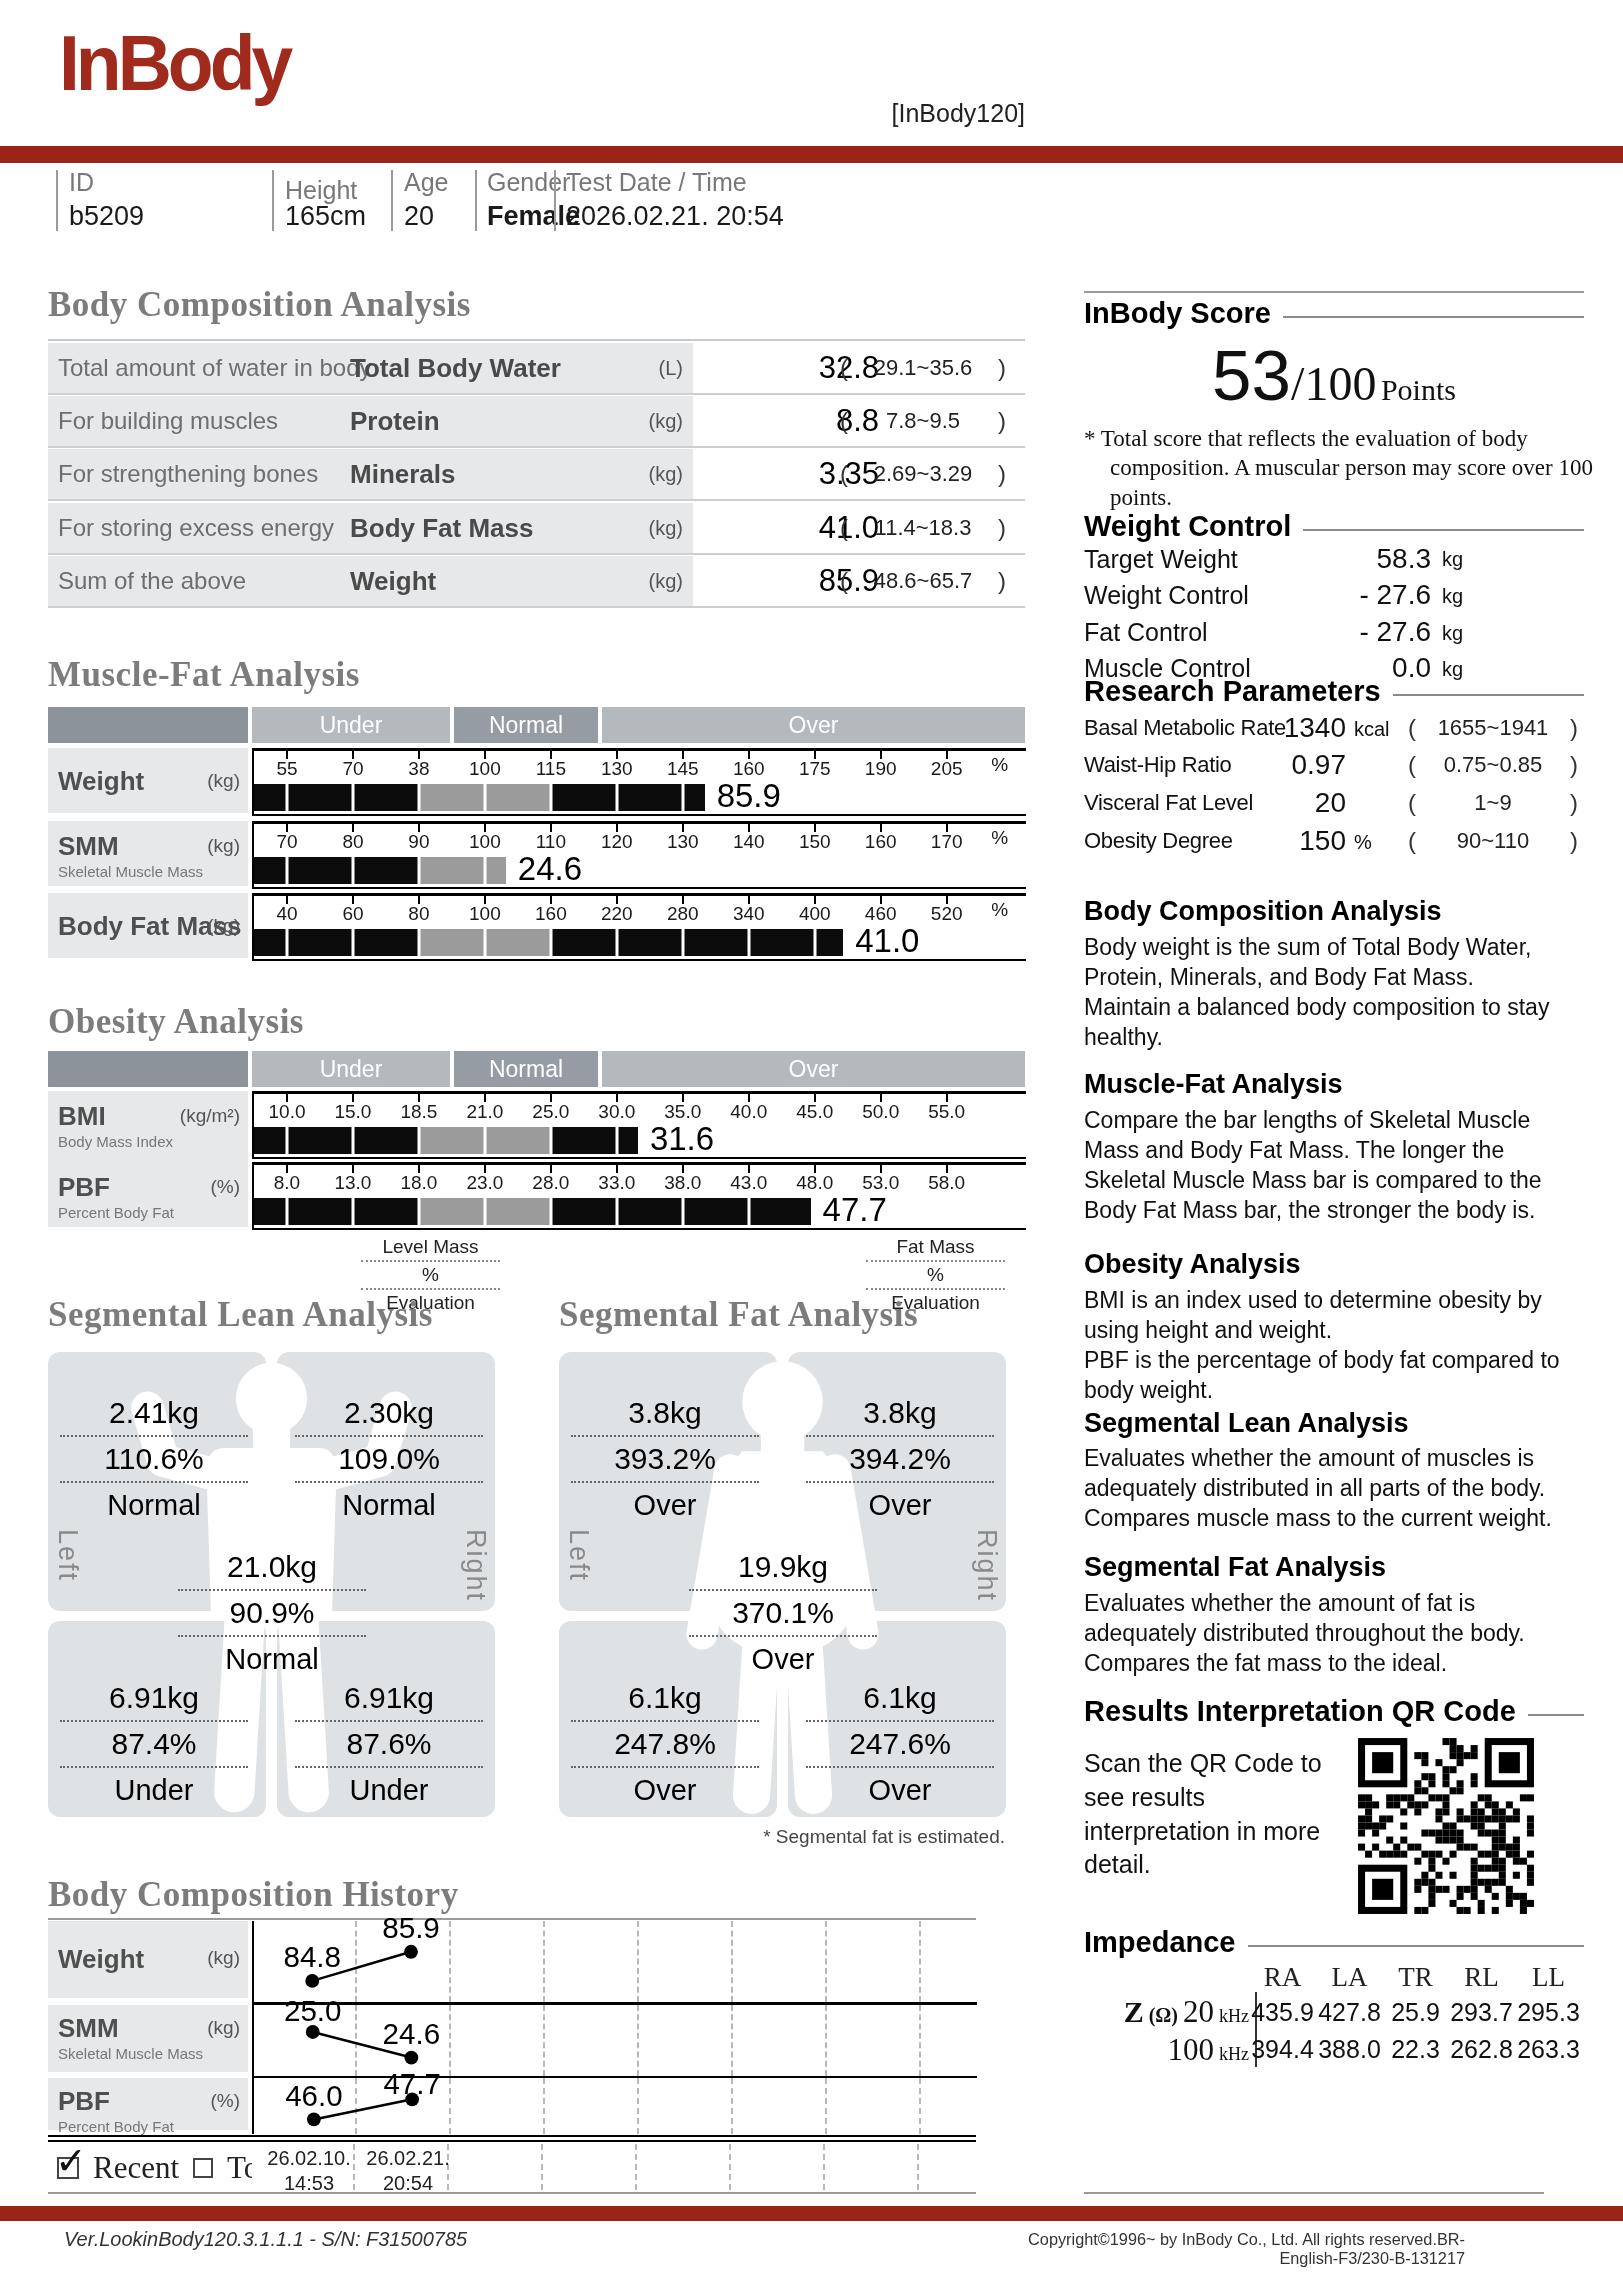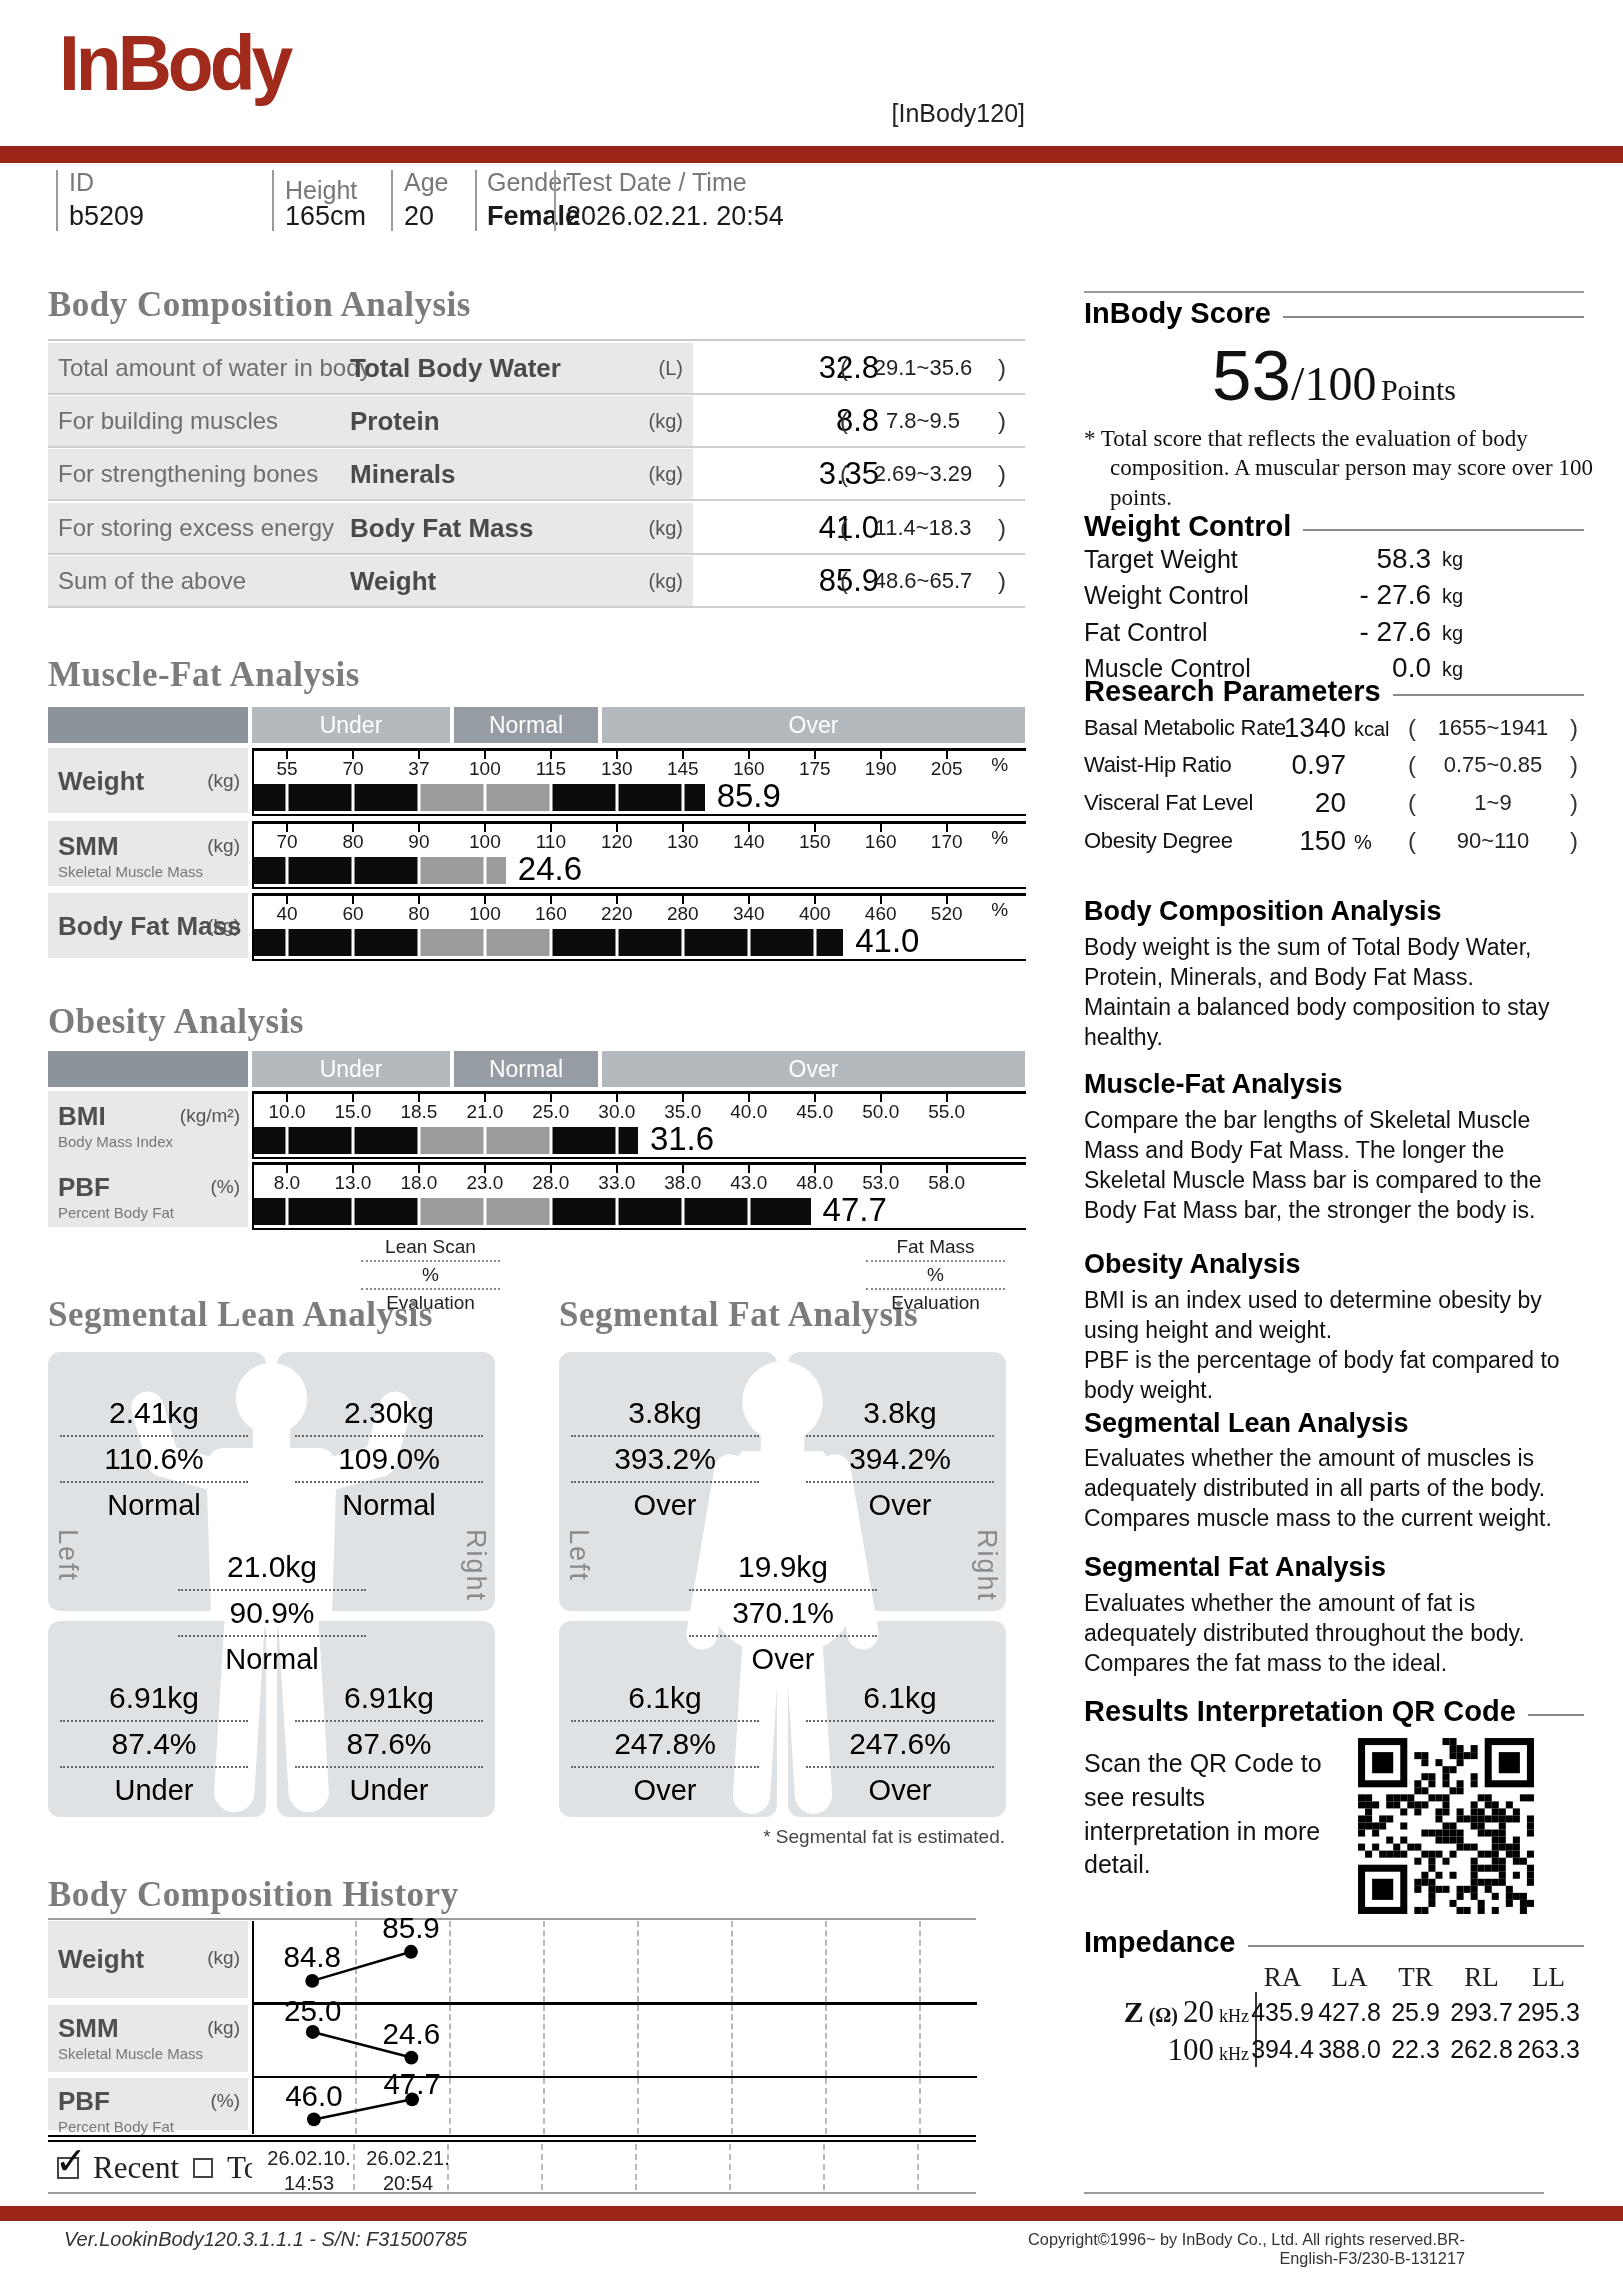--- a/index.html
+++ b/index.html
@@ -111,21 +111,21 @@
   <div class="hline" style="left:48px;top:339px;width:977px;"></div>
   <div id="bca-table"></div>
 
   <div class="sec-title" style="left:48px;top:655px;">Muscle-Fat Analysis</div>
   <div id="mfa-table"></div>
 
   <div class="sec-title" style="left:48px;top:1002px;">Obesity Analysis</div>
   <div id="oa-table"></div>
 
   <div class="seg-legend" style="left:361px;top:1234px;">
-    <div class="lg-row dot">Lean Scan</div>
+    <div class="lg-row dot">Level Mass</div>
     <div class="lg-row dot">%</div>
     <div class="lg-row">Evaluation</div>
   </div>
   <div class="seg-legend" style="left:866px;top:1234px;">
     <div class="lg-row dot">Fat Mass</div>
     <div class="lg-row dot">%</div>
     <div class="lg-row">Evaluation</div>
   </div>
 
   <div class="sec-title" style="left:48px;top:1295px;">Segmental Lean Analysis</div>
@@ -575,21 +575,21 @@
     <div class="row-label" style="top: 748px; height: 65px;">
       <span class="rl-name" style="top: 18px;">Weight</span>
       <span class="rl-unit" style="top: 22px;">(kg)</span>
     </div>
     <div class="bar-panel" style="top: 748px; height: 63px;">
       <div class="tick-mark" style="left: 4.27273%;"></div>
       <div class="tick-num" style="left: 4.27273%;">55</div>
       <div class="tick-mark" style="left: 12.8182%;"></div>
       <div class="tick-num" style="left: 12.8182%;">70</div>
       <div class="tick-mark" style="left: 21.3636%;"></div>
-      <div class="tick-num" style="left: 21.3636%;">37</div>
+      <div class="tick-num" style="left: 21.3636%;">38</div>
       <div class="tick-mark" style="left: 29.9091%;"></div>
       <div class="tick-num" style="left: 29.9091%;">100</div>
       <div class="tick-mark" style="left: 38.4545%;"></div>
       <div class="tick-num" style="left: 38.4545%;">115</div>
       <div class="tick-mark" style="left: 47%;"></div>
       <div class="tick-num" style="left: 47%;">130</div>
       <div class="tick-mark" style="left: 55.5455%;"></div>
       <div class="tick-num" style="left: 55.5455%;">145</div>
       <div class="tick-mark" style="left: 64.0909%;"></div>
       <div class="tick-num" style="left: 64.0909%;">160</div>

